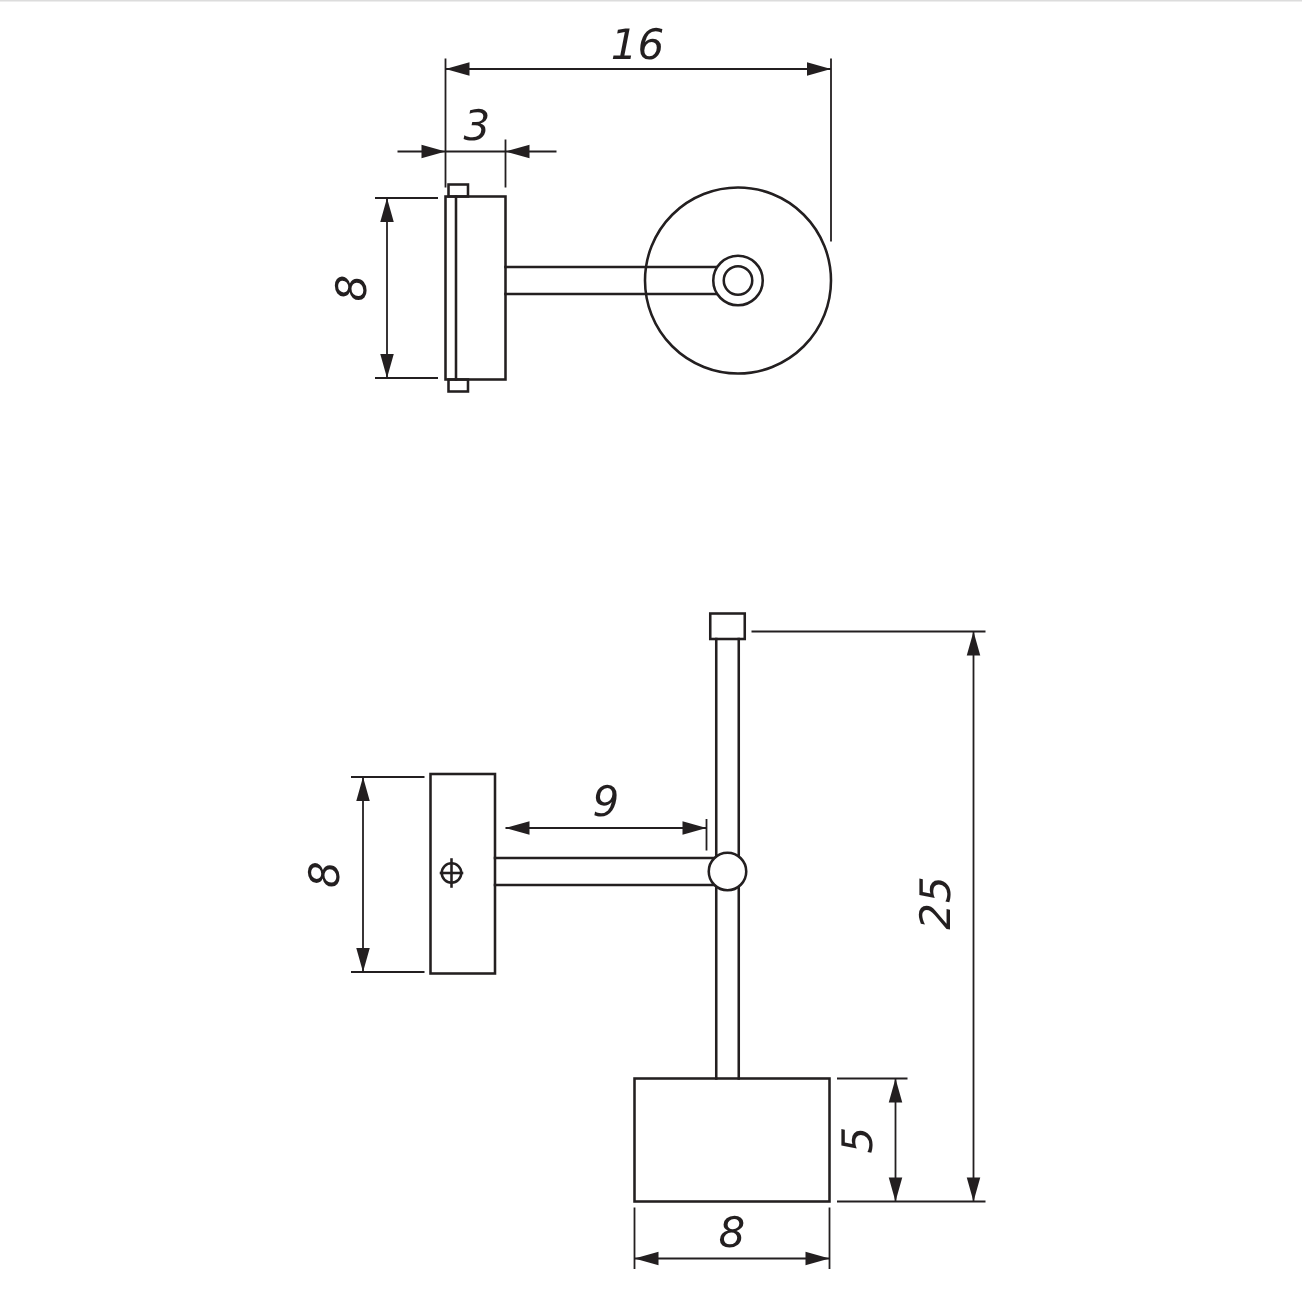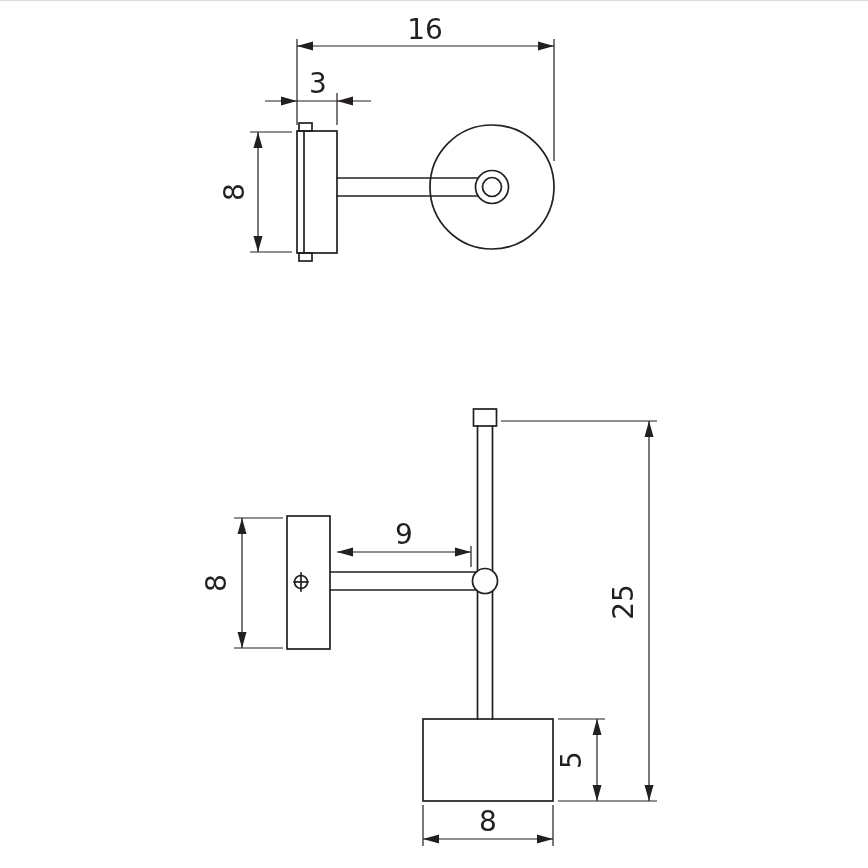--- a/index.html
+++ b/index.html
@@ -9,20 +9,21 @@
     width: 868px;
     height: 868px;
     overflow: hidden;
   }
   .drawing-wrap {
     width: 868px;
     height: 616px;
     background: #ffffff;
     border-top: 1px solid #dcdcdc;
     box-sizing: border-box;
+    font-style: italic;
   }
   svg { display: block; }
   .dim-text {
     font-family: "DejaVu Sans", "Liberation Sans", sans-serif;
     font-size: 28px;
     fill: #231f20;
     stroke: none;
   }
   .obj { fill: none; stroke-width: 1.7; stroke-linecap: square; }
   .dim { stroke-width: 1.2; stroke-linecap: butt; fill: none; }

